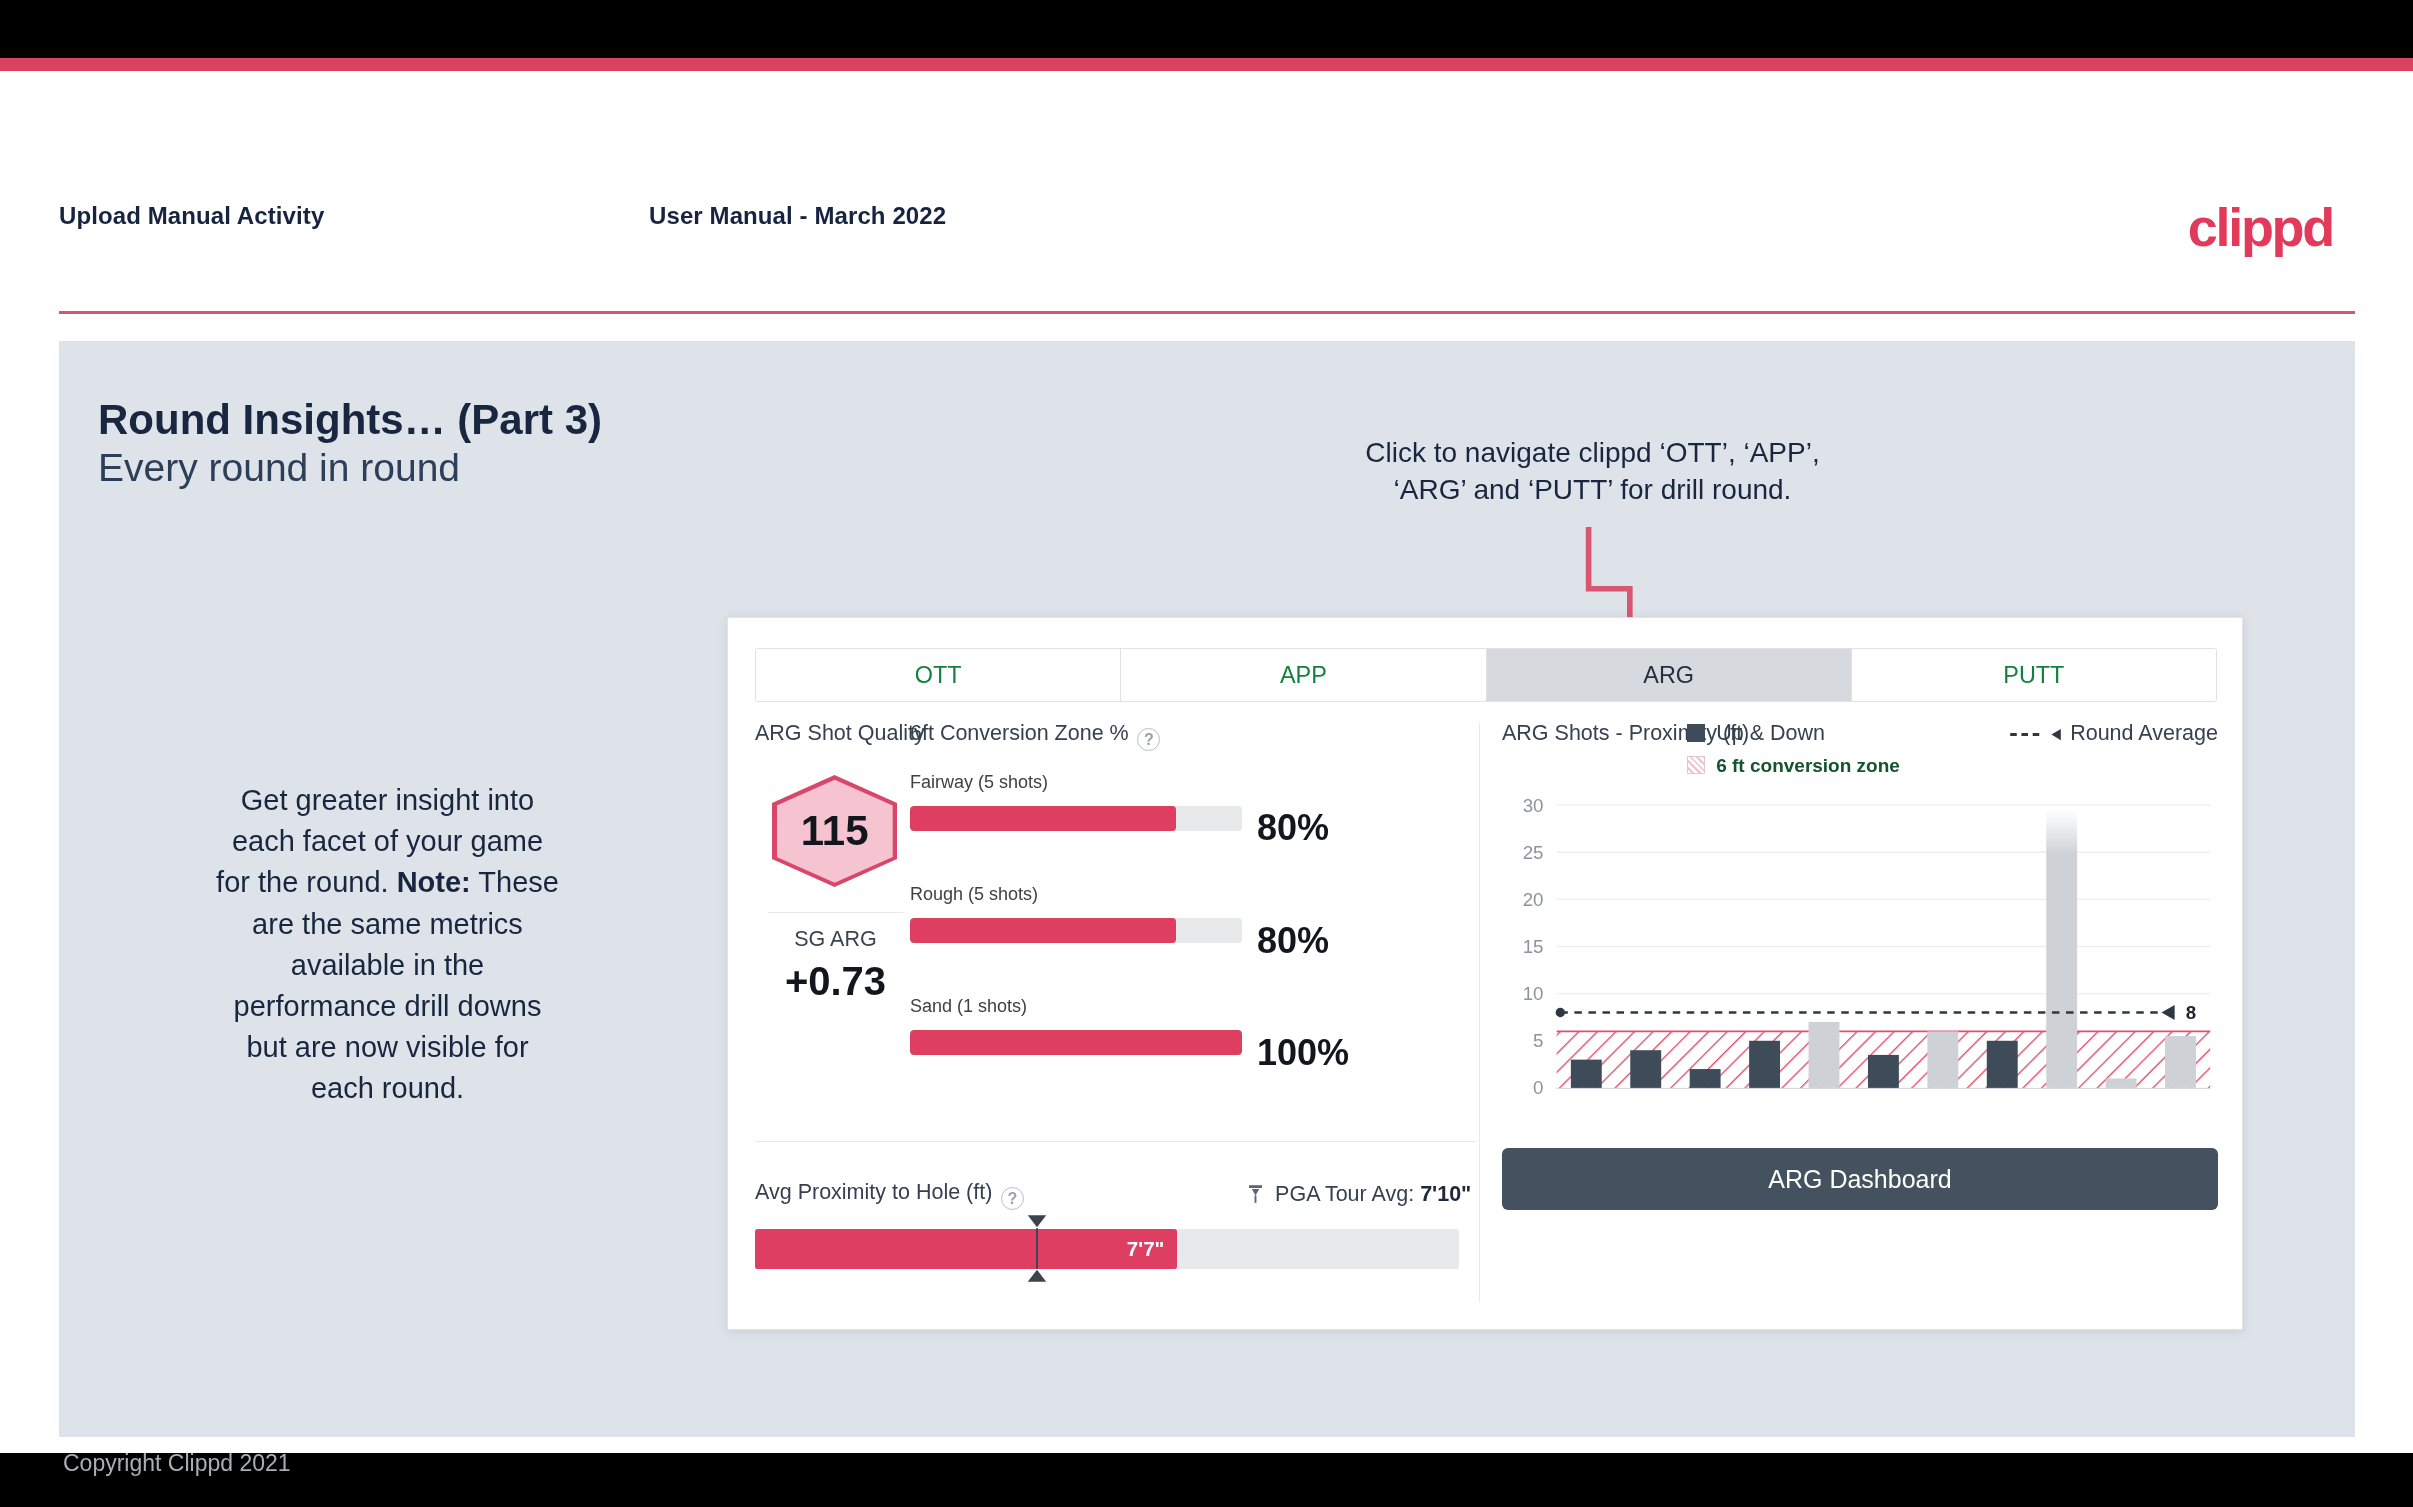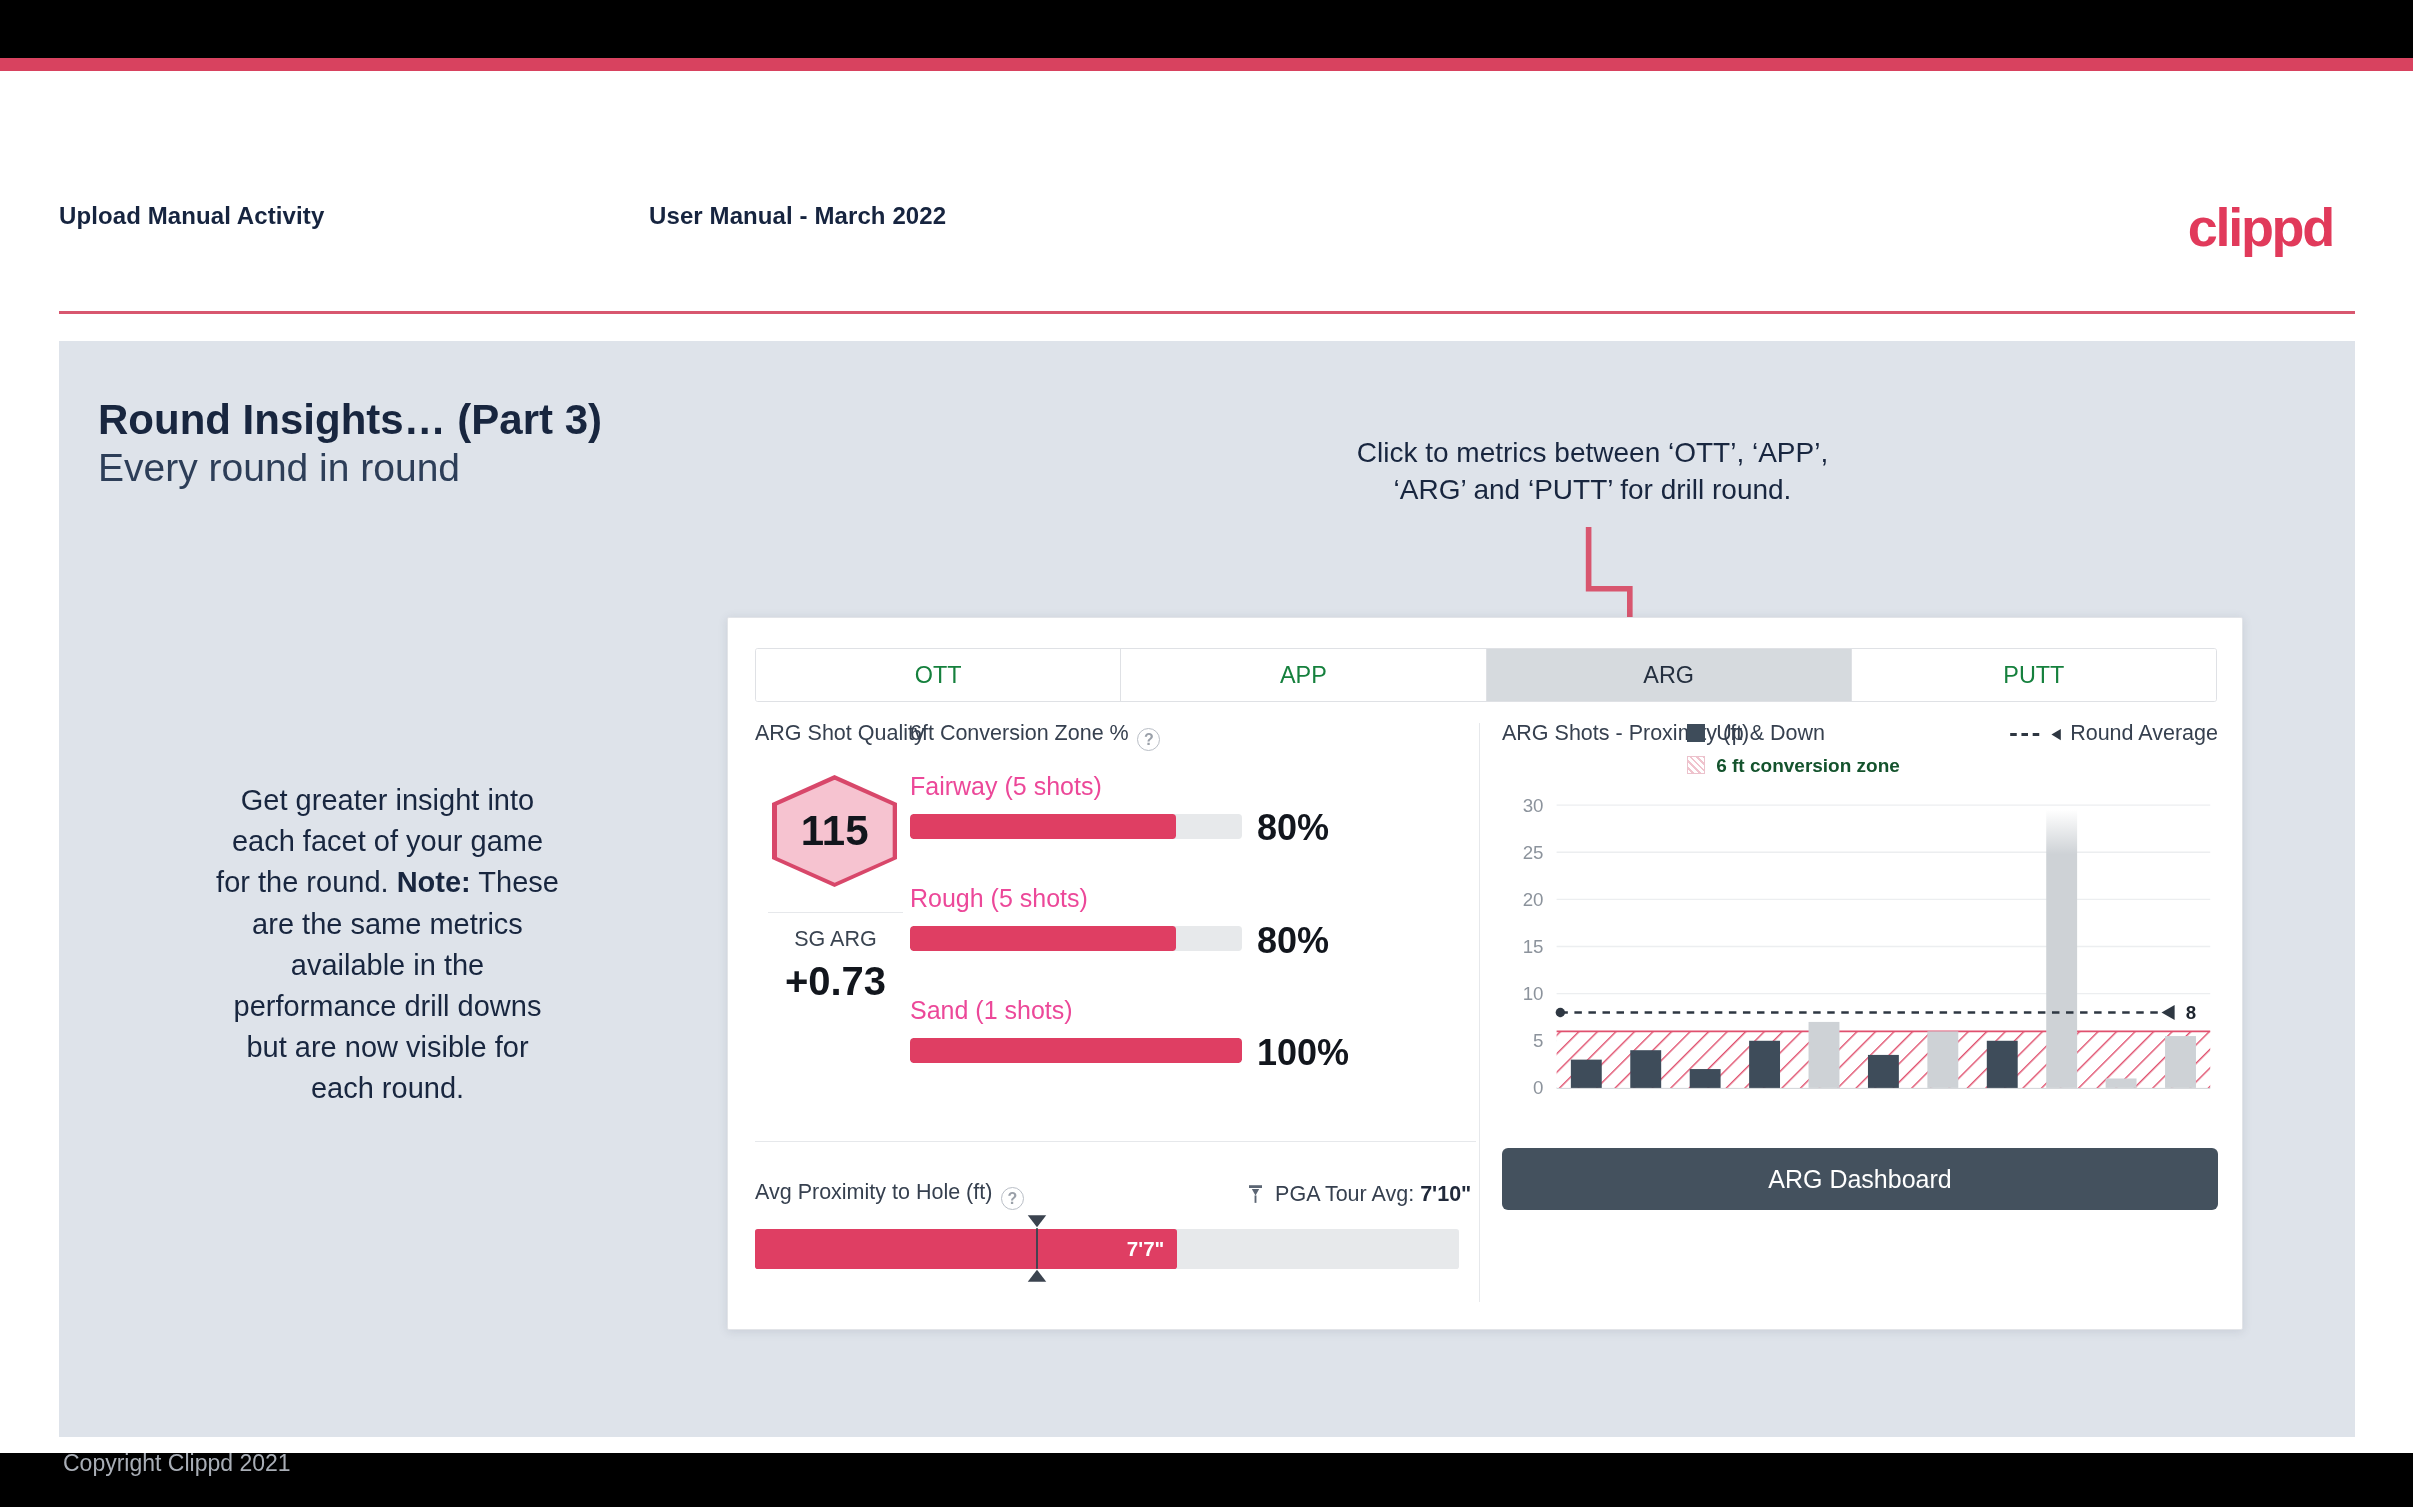--- a/index.html
+++ b/index.html
@@ -160,21 +160,21 @@
   .sg-label {
     position: absolute; left: 0; top: 206px; width: 161px; text-align: center;
     font-size: 21.5px; color: #3a4451;
   }
   .sg-value {
     position: absolute; left: 0; top: 238px; width: 161px; text-align: center;
     font-size: 40px; font-weight: 700; color: #12161d;
   }
 
   .conv-item { position: absolute; left: 155px; }
-  .conv-label { font-size: 25px; color: #ec4899; }
+  .conv-label { font-size: 18px; color: #404040; }
   .conv-track {
     margin-top: 13px; width: 332px; height: 25px;
     background: #e7e9eb; border-radius: 3.7px; overflow: hidden;
   }
   .conv-fill { height: 100%; background: #df3e63; border-radius: 3.7px; }
   .conv-pct {
     position: absolute; left: 502px; top: 36px;
     font-size: 36px; font-weight: 700; color: #12161d;
   }
 
@@ -238,21 +238,21 @@
     <div class="hdr-center">User Manual - March 2022</div>
     <div class="logo">clippd</div>
     <div class="hdr-rule"></div>
 
     <div class="body-panel"></div>
 
     <div class="title-main">Round Insights… (Part 3)</div>
     <div class="title-sub">Every round in round</div>
 
     <div class="annotation">
-      <div>Click to metrics between ‘OTT’, ‘APP’,</div>
+      <div>Click to navigate clippd ‘OTT’, ‘APP’,</div>
       <div>‘ARG’ and ‘PUTT’ for drill round.</div>
     </div>
 
     <svg class="arrow-svg" width="103" height="122" viewBox="0 0 110 130">
       <path d="M6 2 L6 68 L50 68 L50 108" fill="none" stroke="#d8566f" stroke-width="6"></path>
       <path d="M50 124 L40 104 L60 104 Z" fill="#d8566f"></path>
     </svg>
 
     <div class="left-copy">
       <span>Get greater insight into each facet of your game for the round.</span>

